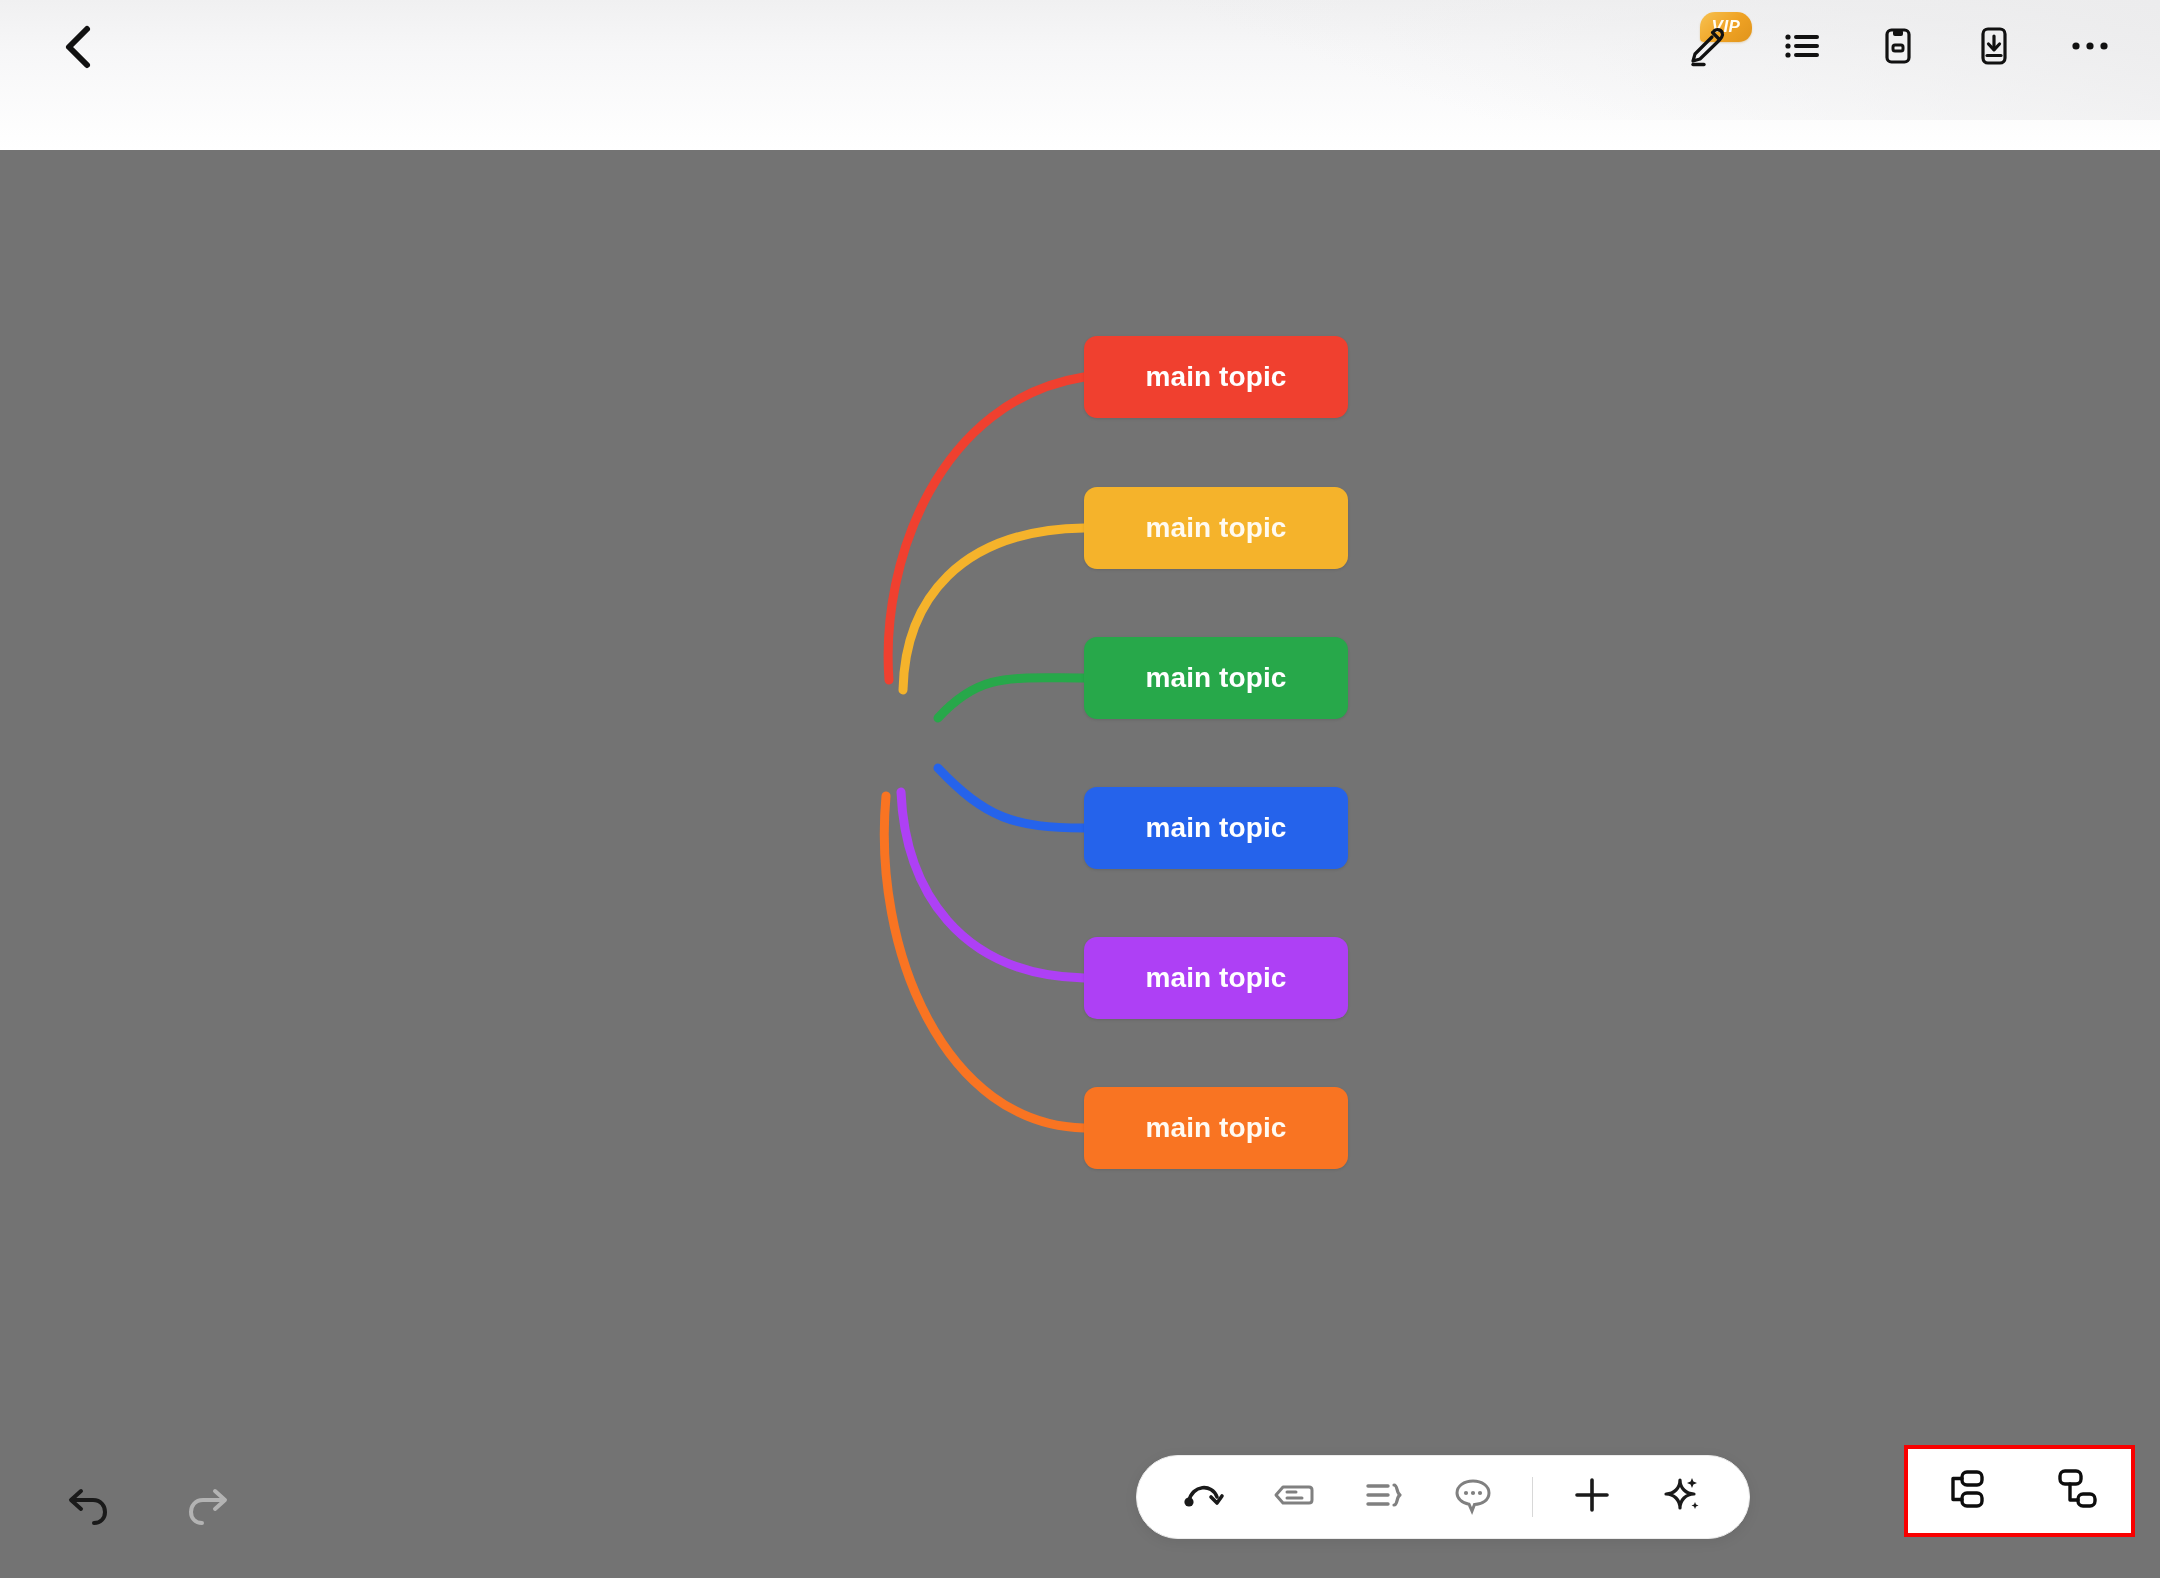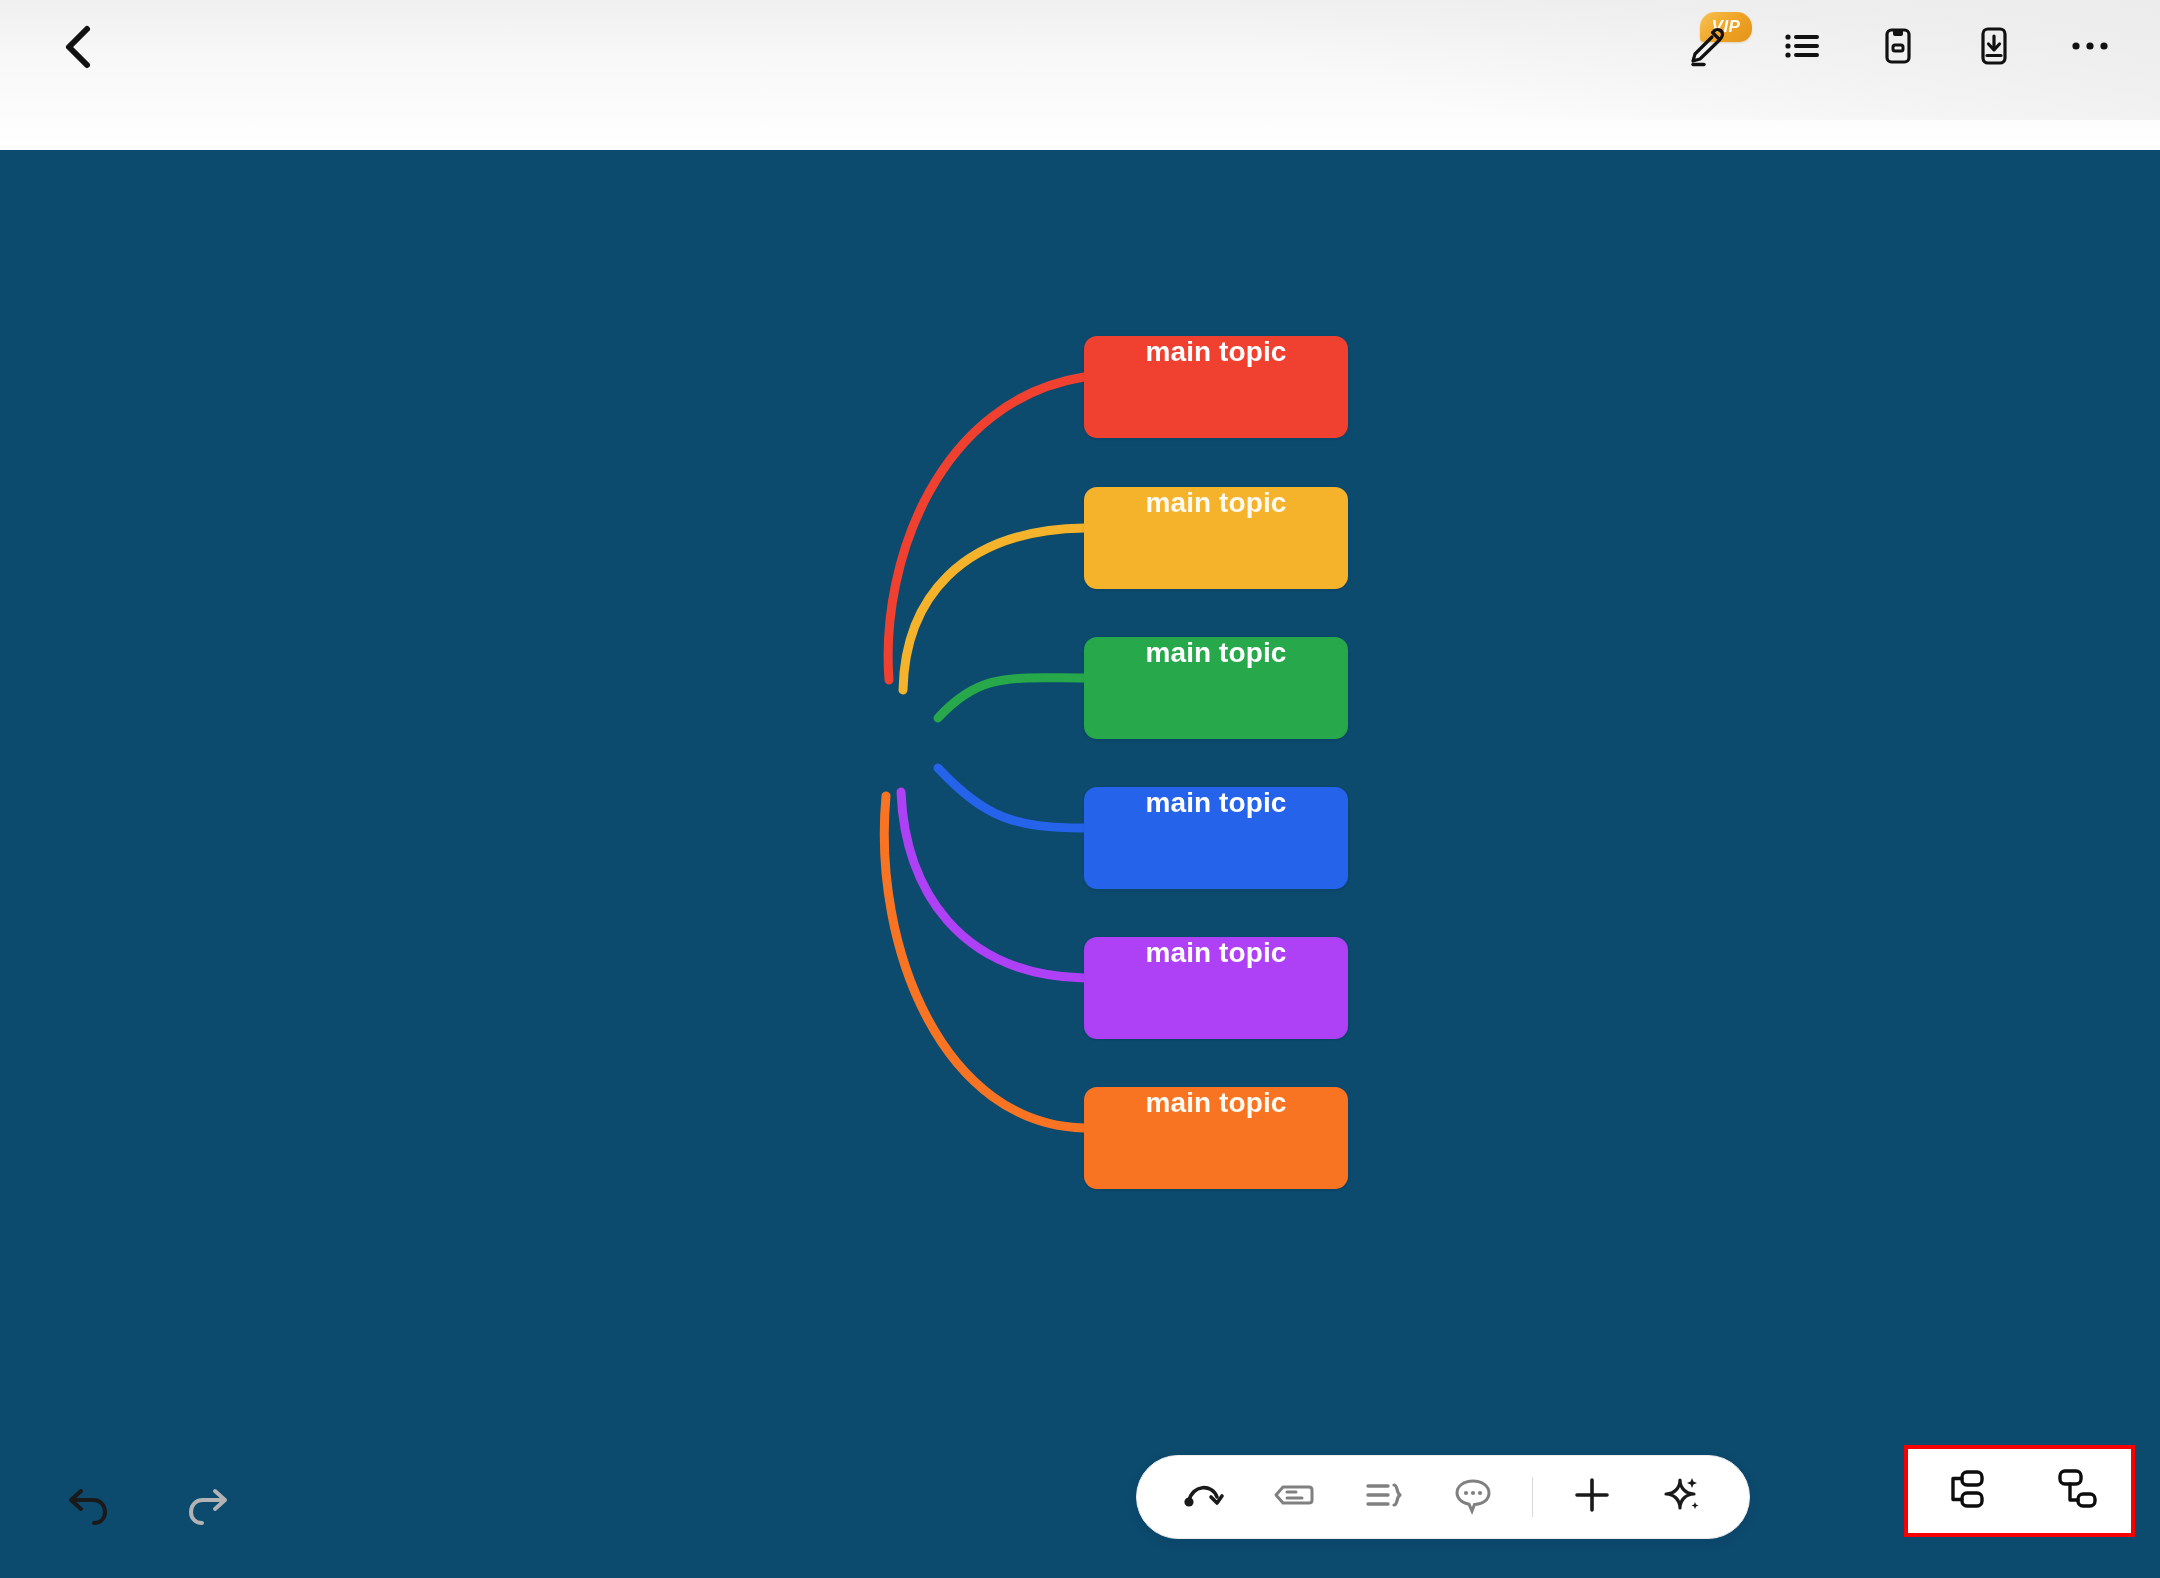--- a/index.html
+++ b/index.html
@@ -9,21 +9,21 @@
   }
   body {
     font-family: "Liberation Sans", sans-serif;
     -webkit-font-smoothing: antialiased;
   }
   #app {
     position: relative;
     width: 2160px;
     height: 1578px;
     overflow: hidden;
-    background: #0c4a6e;
+    background: #737373;
   }
   
   .top-wash {
     position: absolute;
     left: 0; top: 0;
     width: 2160px;
     height: 150px;
     background: linear-gradient(180deg, #f0f0f1 0%, #f7f7f8 35%, #ffffff 100%);
     pointer-events: none;
   }
@@ -116,24 +116,24 @@
   }
   .root-label {
     font-size: 38px;
     font-weight: bold;
     color: #3b3b3b;
     letter-spacing: 0.2px;
   }
   .topic-node {
     position: absolute;
     width: 264px;
-    height: 102px;
+    height: 82px;
     border-radius: 13px;
     display: flex;
-    align-items: flex-start;
+    align-items: center;
     justify-content: center;
     cursor: pointer;
     box-shadow: 0 1px 3px rgba(0,0,0,0.10);
   }
   .topic-label {
     font-size: 28px;
     font-weight: bold;
     color: #ffffff;
     letter-spacing: 0.1px;
   }

